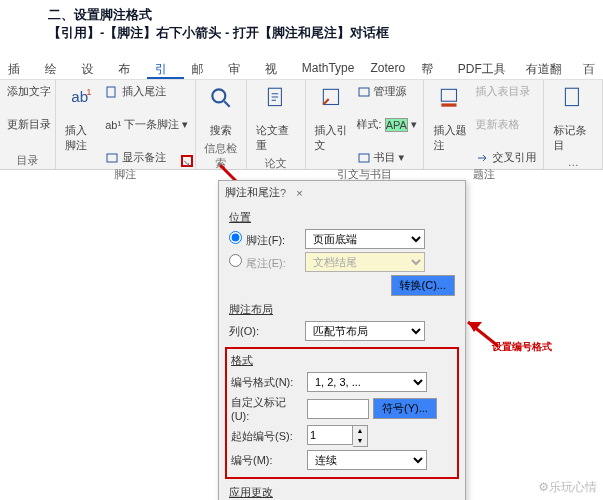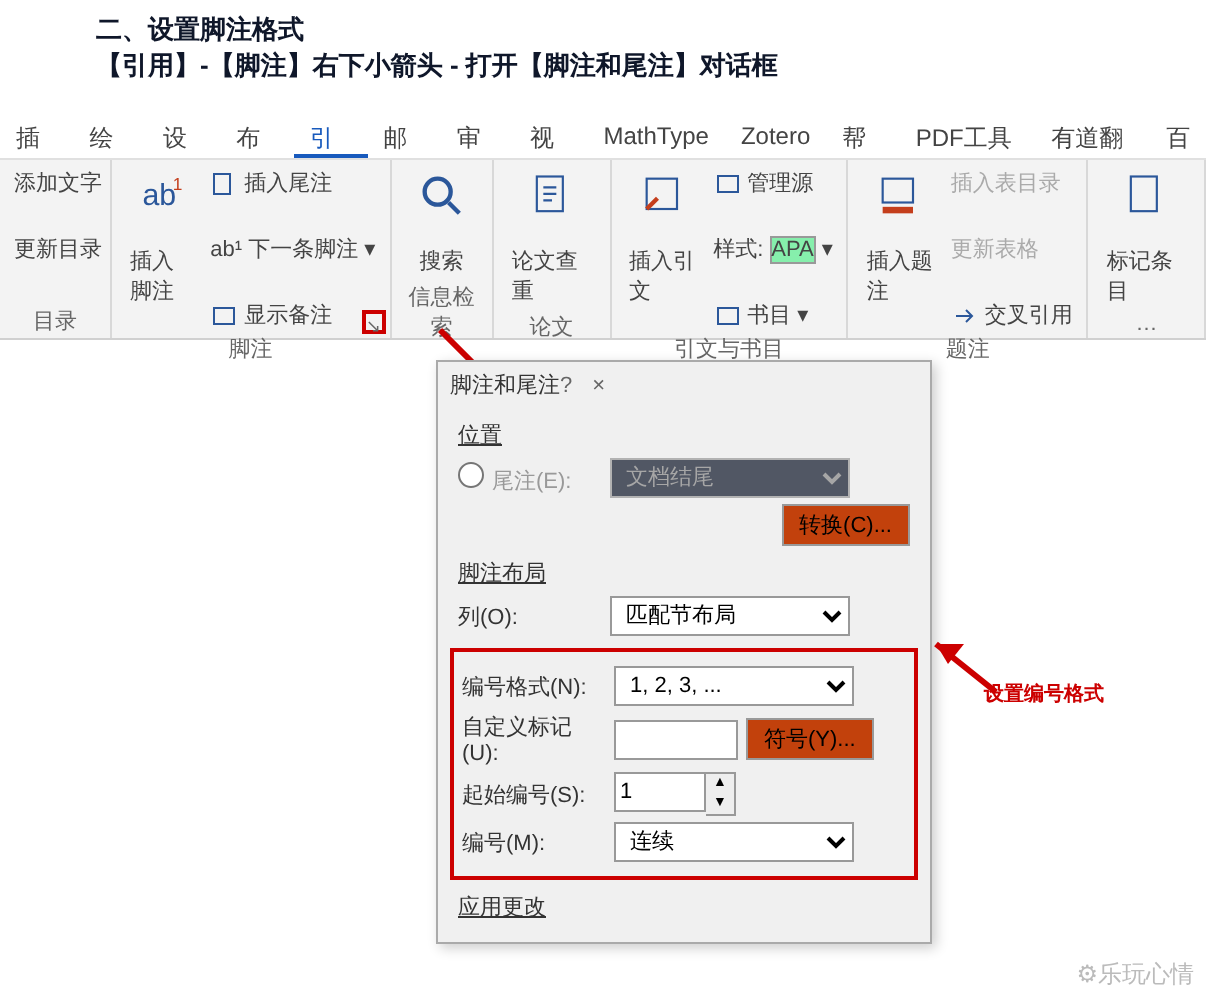--- a/index.html
+++ b/index.html
@@ -27,22 +27,22 @@
 .dlg-title .r{display:flex;gap:10px;color:#666}
 .dlg-body{padding:6px 10px 4px 10px}
 .sect{margin-bottom:6px}
 .sect-t{font-size:11px;color:#333;margin-bottom:4px;text-decoration:underline}
 .frow{display:flex;align-items:center;margin:3px 0;gap:4px}
 .flab{width:72px;font-size:11px;color:#333}
 .flab.dis{color:#999}
 input[type=radio]{margin-right:4px}
 .sel,.txt{border:1px solid #999;background:#fff;font-size:11px;padding:2px 3px;height:20px}
 .sel{width:120px}
-.sel.dis{background:#0f172a;color:#888}
-.btn{border:1px solid #999;background:#c2410c;font-size:11px;padding:2px 8px;height:21px}
+.sel.dis{background:#fef9c3;color:#888}
+.btn{border:1px solid #999;background:#3b82f6;font-size:11px;padding:2px 8px;height:21px}
 .hl-box{border:2px solid #c00;padding:4px;margin:0 -4px 6px -4px}
 .spin{display:flex}
 .spin input{width:46px;border:1px solid #999;height:20px;font-size:11px;padding:2px}
 .spin .sb{display:flex;flex-direction:column;border:1px solid #999;border-left:none}
 .spin .sb span{width:14px;height:10px;font-size:7px;text-align:center;line-height:9px;background:#eee}
 .arrow2{position:absolute;left:462px;top:310px;pointer-events:none}
 .anno3{position:absolute;left:492px;top:340px;color:#c00;font-weight:bold;font-size:10px}
 .wm{position:absolute;right:6px;bottom:4px;font-size:12px;color:#bbb}
 </style>
 </head>
@@ -213,35 +213,40 @@
   <span>脚注和尾注</span>
   <span class="r">
         <span>?</span>
         <span>×</span>
       </span>
  </div>
  <div class="dlg-body">
   <div class="sect">
    <div class="sect-t">位置</div>
    <div class="frow">
+          <label class="flab"><input type="radio" checked="" style=""><span>脚注(F):</span></label>
+          <select class="sel"><option>页面底端</option></select>
+        </div>
+   <div class="frow">
           <label class="flab dis"><input type="radio" style=""><span>尾注(E):</span></label>
           <select class="sel dis" disabled=""><option>文档结尾</option></select>
         </div>
    <div class="frow" style="justify-content:flex-end">
           <button class="btn">转换(C)...</button>
         </div>
   </div>
   <div class="sect">
    <div class="sect-t">脚注布局</div>
    <div class="frow">
           <span class="flab">列(O):</span>
           <select class="sel"><option>匹配节布局</option></select>
         </div>
   </div>
   <div class="hl-box">
+   <div class="sect-t">格式</div>
    <div class="frow">
           <span class="flab">编号格式(N):</span>
           <select class="sel"><option>1, 2, 3, ...</option></select>
         </div>
    <div class="frow">
           <span class="flab">自定义标记(U):</span>
           <input class="txt" style="width: 62px;">
           <button class="btn">符号(Y)...</button>
         </div>
    <div class="frow">

